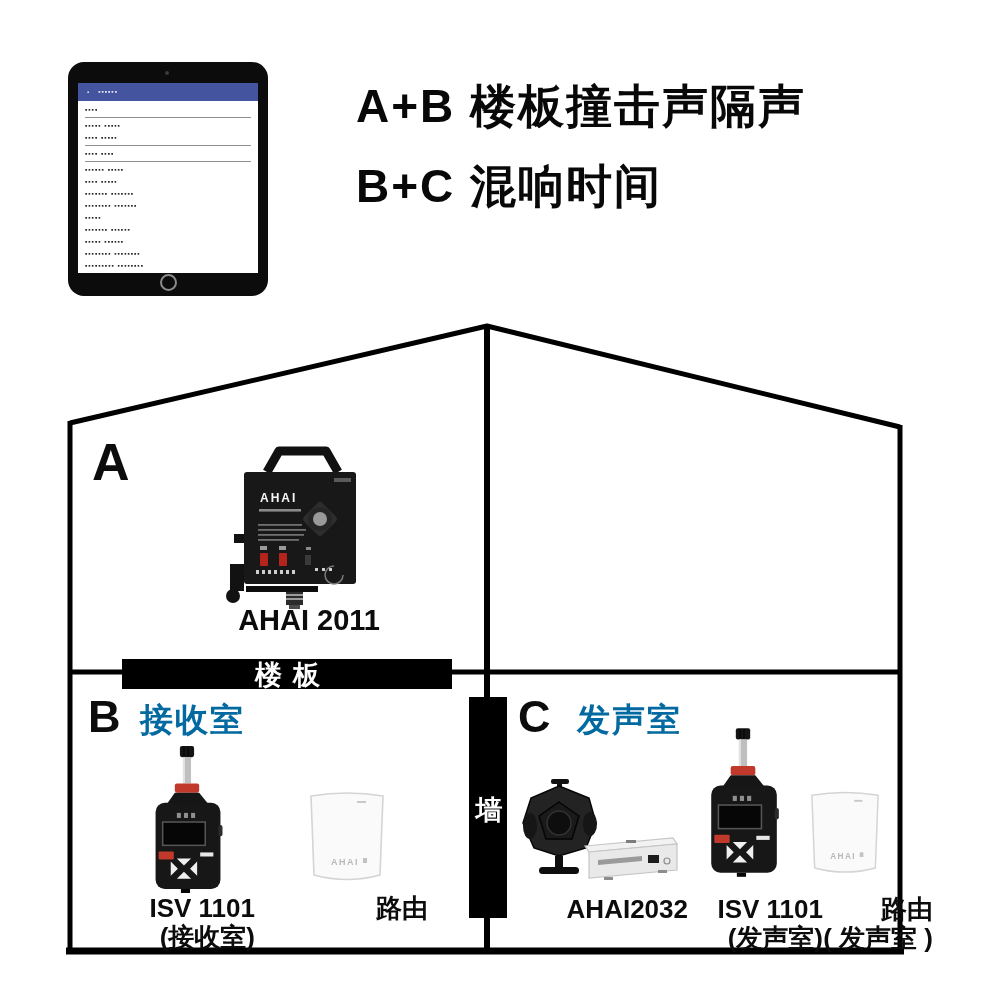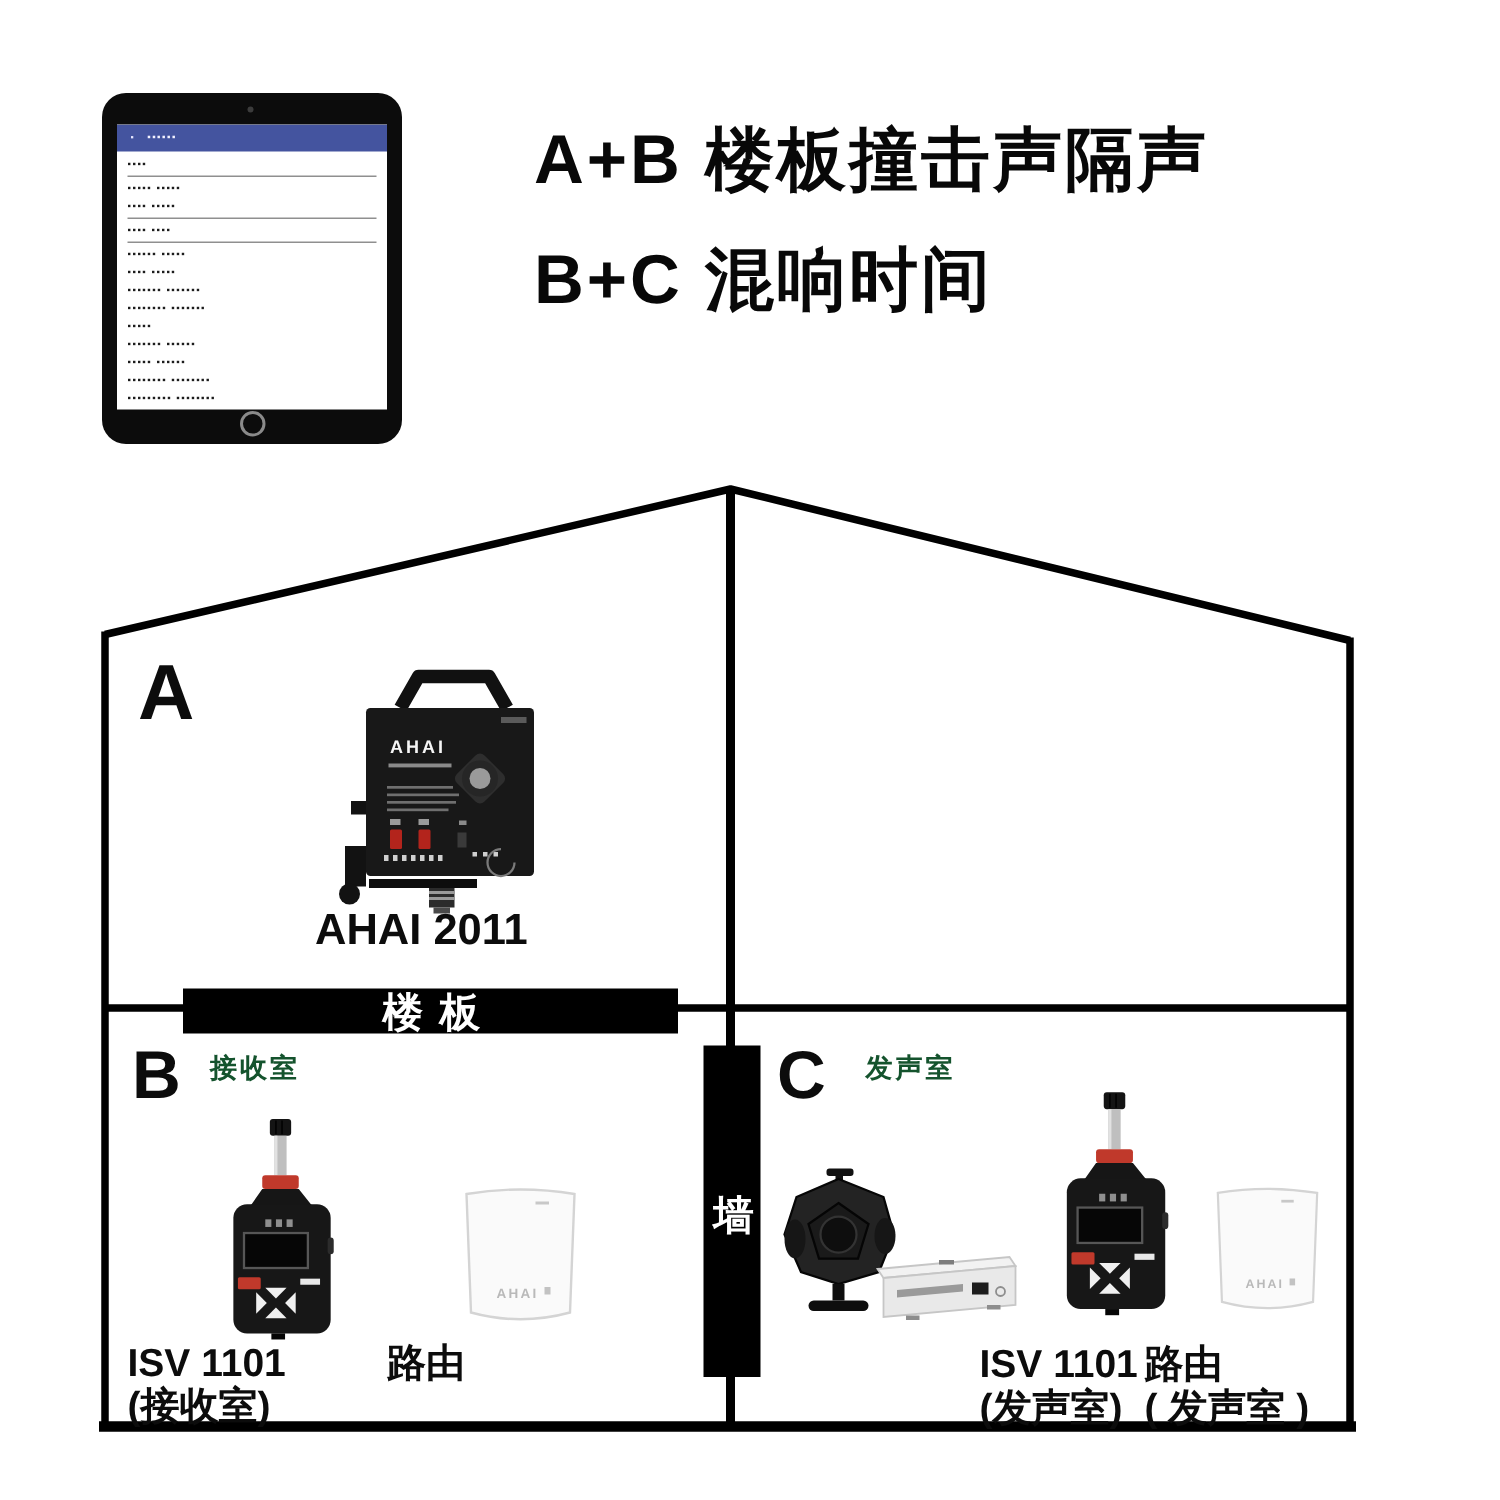--- a/index.html
+++ b/index.html
@@ -22,24 +22,24 @@
   #tablet-header{height:18px;display:flex;align-items:center;gap:9px;padding:0 9px;}
   #tablet-header .hicon{font-size:6px;color:#e8e8ff;line-height:1;}
   #tablet-header .htitle{font-size:6.5px;color:#f2f2ff;letter-spacing:1px;line-height:1;}
   #tablet-list{padding:3px 7px 0 7px;}
   .trow{font-size:6.5px;line-height:12px;height:12px;letter-spacing:1px;color:#1c1c1c;
         white-space:nowrap;overflow:hidden;}
   .trow.sep{border-bottom:1px solid #8f8f8f;height:13px;margin-bottom:2px;}
 
   
   .room-letter{position:absolute;font-weight:700;color:#0c0c0c;line-height:1;}
-  .room-name{position:absolute;font-weight:700;font-size:18px;color:#14532d;line-height:1;letter-spacing:2px;}
-
-  
-  .eq-label{position:absolute;width:170px;text-align:left;font-weight:700;font-size:26px;
+  .room-name{position:absolute;font-weight:700;font-size:33px;color:#0369a1;line-height:1;letter-spacing:2px;}
+
+  
+  .eq-label{position:absolute;width:170px;text-align:right;font-weight:700;font-size:26px;
             line-height:29px;color:#0c0c0c;white-space:nowrap;}
 
   
   .slab-text{font:700 27px "Liberation Sans","DejaVu Sans",sans-serif;fill:#ffffff;letter-spacing:11px;}
   .wall-text{font:700 27px "Liberation Sans","DejaVu Sans",sans-serif;fill:#ffffff;}
   .dev-logo{font:700 12px "Liberation Sans","DejaVu Sans",sans-serif;fill:#f5f5f5;letter-spacing:2px;}
   .router-logo{font:700 9px "Liberation Sans","DejaVu Sans",sans-serif;fill:#b9b9b9;letter-spacing:1.5px;}
 </style>
 </head>
 <body>
@@ -189,20 +189,21 @@
     <rect x="31" y="91" width="40" height="7" rx="3.5" fill="#0e0e0e"></rect>
     <polygon points="77,70 165,62 169,68 81,76" fill="#f2f2f2" stroke="#c6c6c6" stroke-width="1.2"></polygon>
     <polygon points="81,76 169,68 169,94 81,102" fill="#e9e9e9" stroke="#c6c6c6" stroke-width="1.2"></polygon>
     <polygon points="90,84 134,80 134,85 90,89" fill="#9a9a9a"></polygon>
     <rect x="140" y="79" width="11" height="8" fill="#1d1d1d"></rect>
     <circle cx="159" cy="85" r="3" fill="none" stroke="#8d8d8d" stroke-width="1.2"></circle>
     <rect x="96" y="101" width="9" height="3" fill="#8d8d8d"></rect>
     <rect x="150" y="94" width="9" height="3" fill="#8d8d8d"></rect>
     <rect x="118" y="64" width="10" height="3" fill="#7d7d7d"></rect>
   </svg>
+  <div class="eq-label" style="left:518px;top:895px">AHAI2032</div>
 
   <svg class="abs" style="left:702px;top:724px" width="82" height="158" viewBox="0 0 80 146">
     <rect x="33" y="0" width="14" height="11" rx="2" fill="#141414"></rect>
     <line x1="37" y1="1" x2="37" y2="10" stroke="#000" stroke-width="1"></line>
     <line x1="41" y1="1" x2="41" y2="10" stroke="#000" stroke-width="1"></line>
     <rect x="36" y="11" width="8" height="26" fill="#bfbfbf"></rect>
     <rect x="36" y="11" width="2" height="26" fill="#e2e2e2"></rect>
     <rect x="28" y="37" width="24" height="9" rx="2" fill="#c0392b"></rect>
     <polygon points="28,46 52,46 60,56 66,61 15,61 21,56" fill="#161616"></polygon>
     <rect x="9" y="56" width="64" height="85" rx="9" fill="#171717"></rect>

